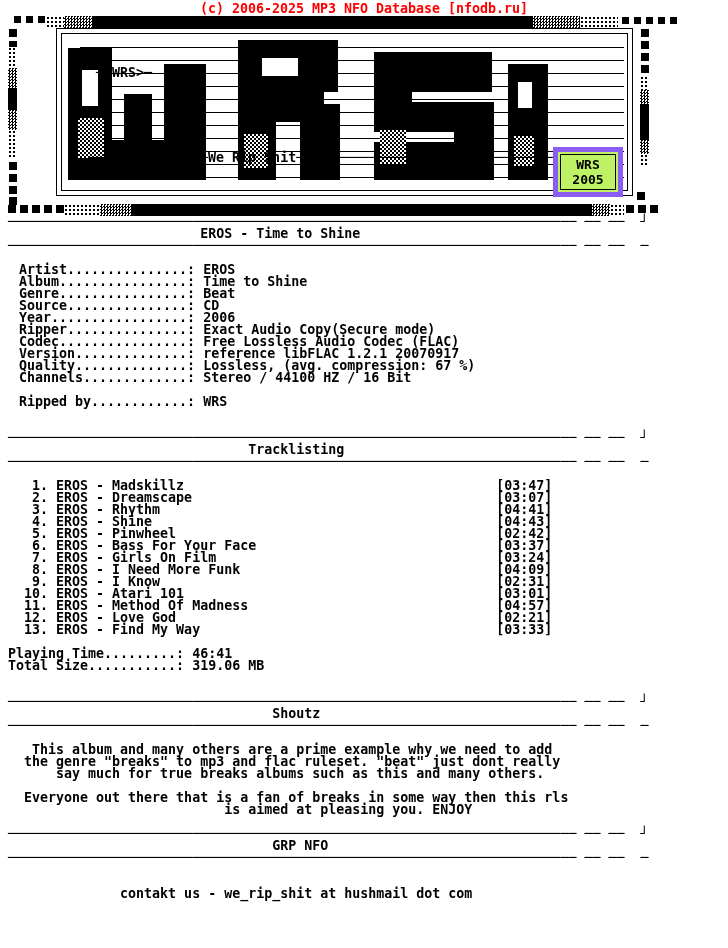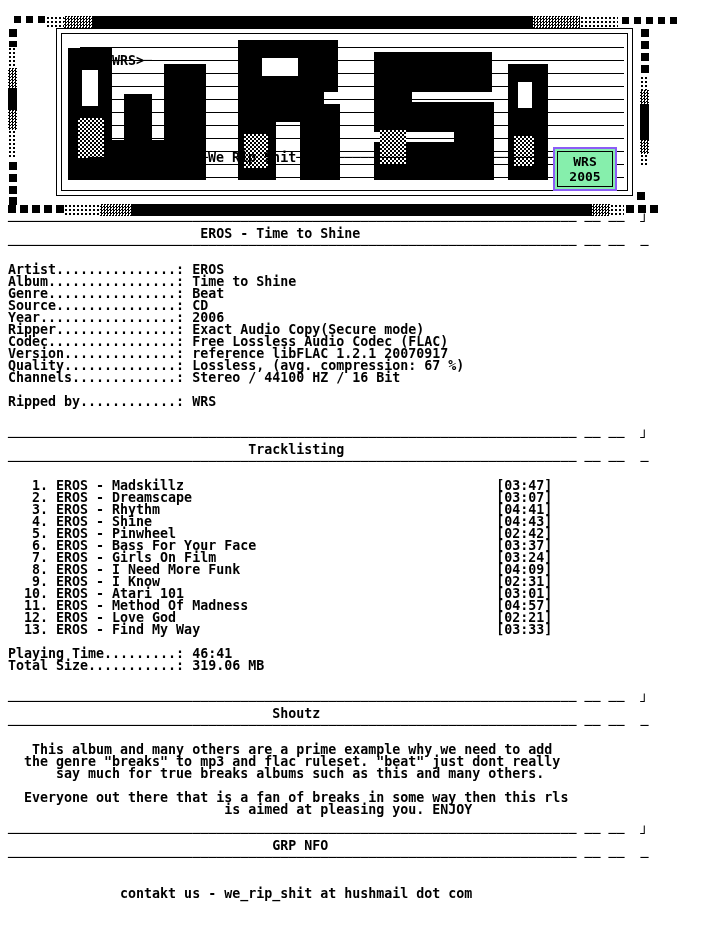--- a/index.html
+++ b/index.html
@@ -22,43 +22,44 @@
   .dL { position:absolute; background-color:#fff;
         background-image:radial-gradient(#000 34%, rgba(0,0,0,0) 36%);
         background-size:4px 4px; }
   .frame-outer { position:absolute; left:56px; top:28px; width:575px; height:166px;
                  border:1px solid #000; background:#fff; }
   .frame-inner { position:absolute; left:4px; top:4px; right:4px; bottom:4px;
                  border:1px solid #000; }
   .rules { position:absolute; left:80px; top:47px; width:544px; height:134px;
            background:repeating-linear-gradient(180deg,#000 0 1px, rgba(0,0,0,0) 1px 13px); }
   .logo-svg { position:absolute; left:62px; top:34px; }
-  .group-tag-row { position:absolute; left:96px; top:54px;
+  .group-tag-row { position:absolute; left:96px; top:66px;
                    font:700 13.3px/13px "DejaVu Sans Mono", monospace; white-space:pre; }
   .tagline-row { position:absolute; left:88px; top:151px;
                  font:700 13.3px/13px "DejaVu Sans Mono", monospace; white-space:pre; }
   .badge { position:absolute; left:553px; top:147px; width:60px; height:40px;
-           background:#86efac; border:2px solid #8b5cf6; z-index:5; }
+           background:#bef264; border:5px solid #8b5cf6; z-index:5; }
   .badge-in { position:absolute; left:2px; top:2px; right:2px; bottom:2px;
               border:1px solid #000; text-align:center;
               font:700 13px/15px "DejaVu Sans Mono", monospace; padding-top:2px; box-sizing:border-box; }
   
   pre.nfo { position:absolute; left:0; margin:0; white-space:pre;
             font:700 13.3px/12px "DejaVu Sans Mono", monospace; color:#000; }
   #sec-title   { top:216px; }
-  #sec-info    { top:264px; }
+  #sec-info    { top:264px;margin-left:11px; }
   #sec-tracks  { top:432px; }
   #sec-shoutz  { top:696px; }
   #sec-grp     { top:828px; }
 </style>
 </head>
 <body>
 
 <div class="page">
 
+  <div class="attribution">(c) 2006-2025 MP3 NFO Database [nfodb.ru]</div>
 
   <div class="hdr">
 
     <div>
       <div class="sq" style="left:14px;top:16px;width:7px;height:7px"></div>
       <div class="sq" style="left:26px;top:16px;width:7px;height:7px"></div>
       <div class="sq" style="left:38px;top:16px;width:7px;height:7px"></div>
       <div class="dL" style="left:46px;top:16px;width:18px;height:13px"></div>
       <div class="dD" style="left:64px;top:16px;width:28px;height:13px"></div>
       <div class="bar" style="left:92px;top:16px;width:441px;height:13px"></div>

